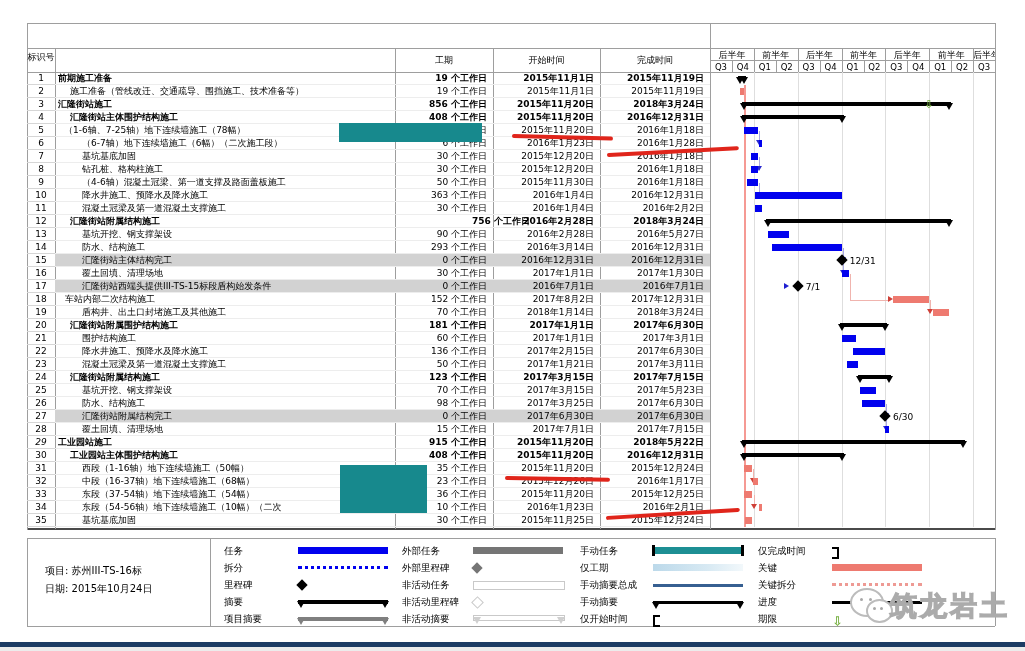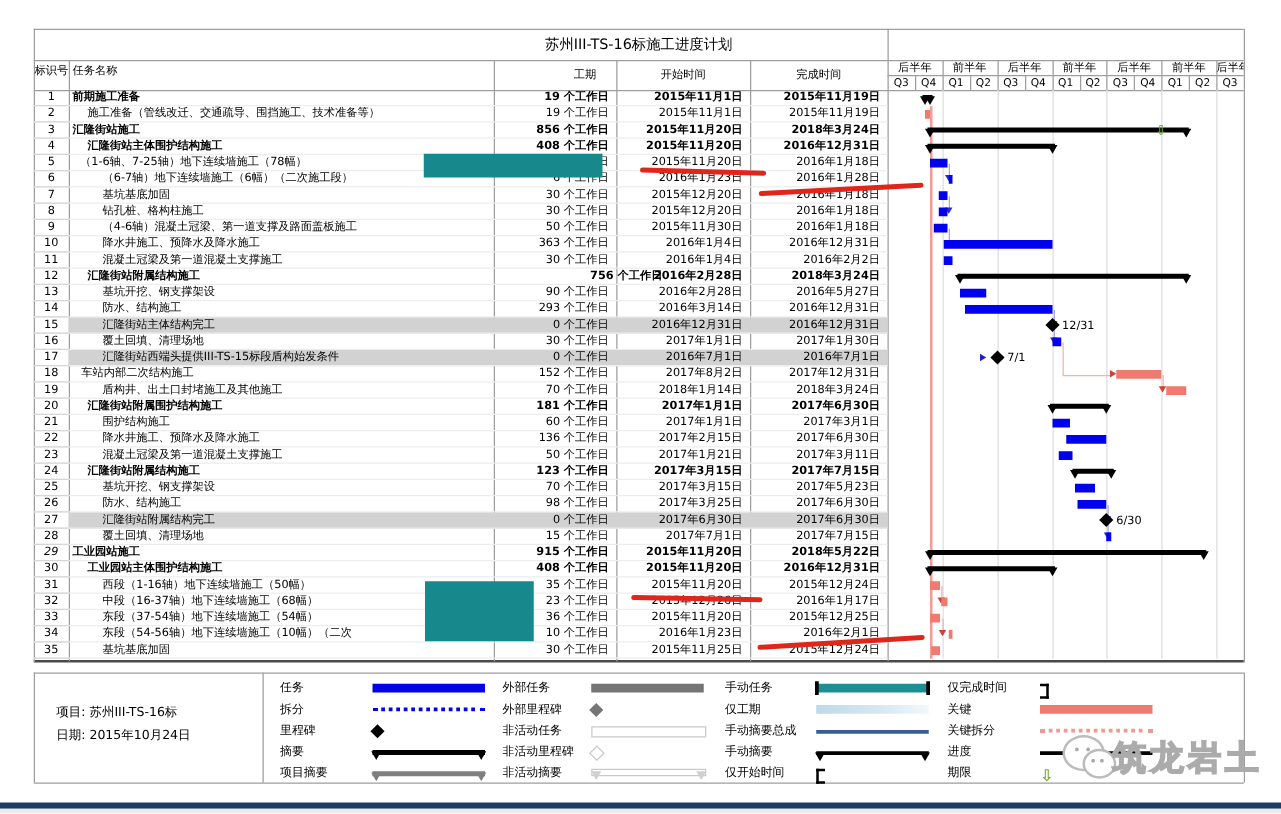--- a/index.html
+++ b/index.html
@@ -68,38 +68,36 @@
            -webkit-text-stroke:1.3px #ababab;white-space:nowrap;}
   .bubble{position:absolute;background:#fff;border:2.5px solid #bcbcbc;border-radius:50%;}
   .eye{position:absolute;width:3px;height:3px;border-radius:50%;background:#a8a8a8;}
   .navy{position:absolute;background:#1c3c64;}
 </style>
 </head>
 <body>
 
 <div id="app">
 
-  <div class="title ctr" style="left:27px;top:28px;width:968px;">苏州III-TS-16标施工进度计划</div>
 
   <div class="ln" style="left:27px;top:23px;width:968px;height:1px;"></div>
   <div class="ln" style="left:27px;top:48px;width:968px;height:1px;"></div>
   <div class="ln" style="left:710px;top:60px;width:285px;height:1px;"></div>
   <div class="ln" style="left:27px;top:72px;width:968px;height:1px;"></div>
   <div class="ln" style="left:27px;top:528px;width:968px;height:2px;background:#4a4a4a;"></div>
   <div class="ln" style="left:27px;top:23px;width:1px;height:507px;"></div>
   <div class="ln" style="left:995px;top:23px;width:1px;height:507px;"></div>
   <div class="ln" style="left:55px;top:48px;width:1px;height:481px;"></div>
   <div class="ln" style="left:395px;top:48px;width:1px;height:481px;"></div>
   <div class="ln" style="left:493px;top:48px;width:1px;height:481px;"></div>
   <div class="ln" style="left:600px;top:48px;width:1px;height:481px;"></div>
   <div class="ln" style="left:710px;top:23px;width:1px;height:506px;"></div>
 
   <div class="hdr ctr" style="left:27px;top:51px;width:28px;">标识号</div>
-  <div class="hdr" style="left:58px;top:51px;width:300px;">任务名称</div>
-  <div class="hdr ctr" style="left:395px;top:54px;width:98px;padding-left:24px;">工期</div>
+  <div class="hdr ctr" style="left:395px;top:54px;width:98px;">工期</div>
   <div class="hdr ctr" style="left:493px;top:54px;width:107px;">开始时间</div>
   <div class="hdr ctr" style="left:600px;top:54px;width:110px;">完成时间</div>
 
   <div id="timescale">
       <div class="hdr ctr" style="left:710px;top:49px;width:43.84615384615385px;height:11px;">后半年</div>
       <div class="hdr ctr" style="left:753.8461538461538px;top:49px;width:43.84615384615385px;height:11px;">前半年</div>
       <div class="hdr ctr" style="left:797.6923076923077px;top:49px;width:43.84615384615385px;height:11px;">后半年</div>
       <div class="hdr ctr" style="left:841.5384615384615px;top:49px;width:43.84615384615385px;height:11px;">前半年</div>
       <div class="hdr ctr" style="left:885.3846153846154px;top:49px;width:43.84615384615385px;height:11px;">后半年</div>
       <div class="hdr ctr" style="left:929.2307692307693px;top:49px;width:43.84615384615385px;height:11px;">前半年</div>

